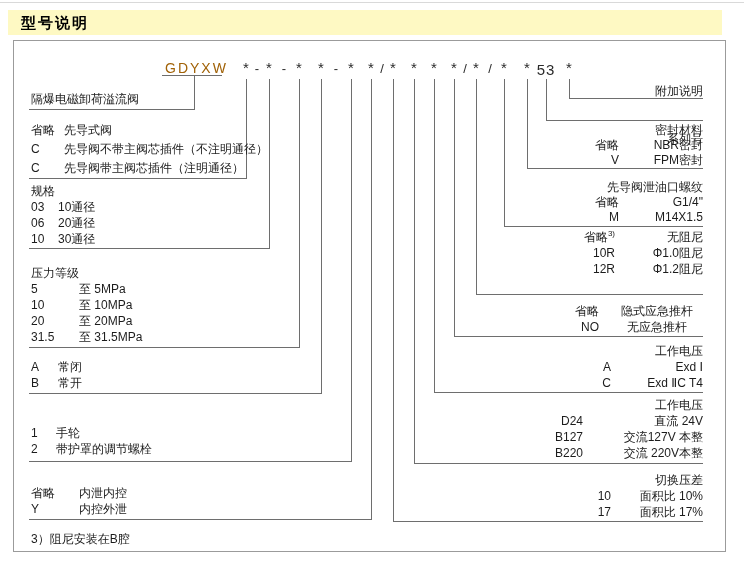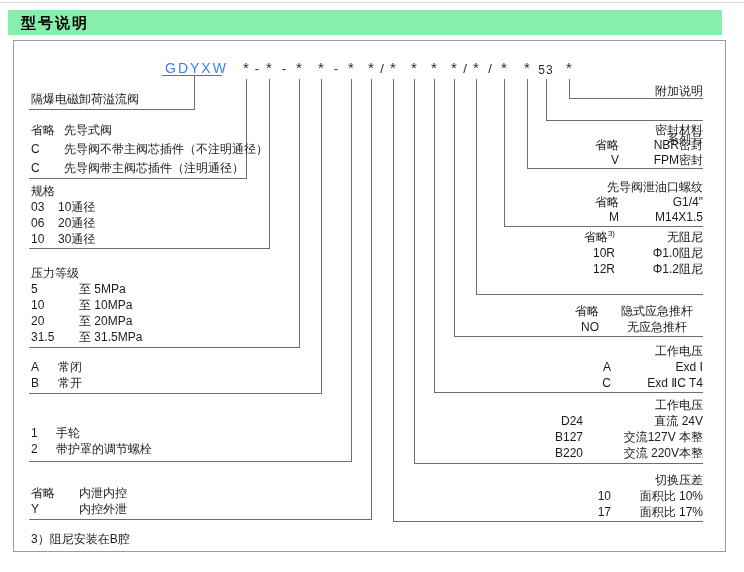--- a/index.html
+++ b/index.html
@@ -1,27 +1,27 @@
 <!DOCTYPE html>
 <html><head>
 <meta charset="utf-8">
 <style>
   html,body{margin:0;padding:0;background:#fff;}
   #page{position:relative;width:744px;height:572px;background:#fff;overflow:hidden;
         font-family:"Liberation Sans","DejaVu Sans",sans-serif;color:#1c1c1c;}
   #topline{position:absolute;left:0;top:2px;width:744px;height:1px;background:#d9d9d9;}
-  #titlebar{position:absolute;left:8px;top:10px;width:714px;height:25px;background:#86efac;}
+  #titlebar{position:absolute;left:8px;top:10px;width:714px;height:25px;background:#fef9c3;}
   #titlebar .t{font-size:15px;font-weight:bold;color:#000;line-height:25px;padding-left:13px;letter-spacing:2px;}
   #diagram{position:absolute;left:13px;top:40px;width:711px;height:510px;border:1px solid #9b9b9b;background:#fff;}
   #connectors{position:absolute;left:0;top:0;}
   
   .tk{position:absolute;top:20px;transform:translateX(-50%);font-size:15px;color:#2b2b2b;line-height:14px;white-space:nowrap;}
   .tk.sep{font-size:13px;top:21px;}
-  .tk.num{font-size:12px;top:22px;transform:translateX(-50%);letter-spacing:1px;}
-  #prefix{position:absolute;left:151px;top:19px;font-size:14px;letter-spacing:2px;color:#3b82f6;}
+  .tk.num{font-size:15px;top:22px;transform:translateX(-50%);letter-spacing:1px;}
+  #prefix{position:absolute;left:151px;top:19px;font-size:14px;letter-spacing:2px;color:#a16207;}
   
   .grp{position:absolute;font-size:12px;white-space:nowrap;}
   .grp.left{left:17px;text-align:left;}
   .grp.right{right:22px;text-align:right;}
   .g-h{font-weight:normal;}
   .g-row{display:flex;}
   .grp.right .g-row{justify-content:flex-end;}
   .lcode{display:inline-block;flex:0 0 auto;}
   .rcode{display:inline-block;text-align:right;}
   .rdesc{display:inline-block;text-align:right;min-width:72px;margin-left:12px;}

